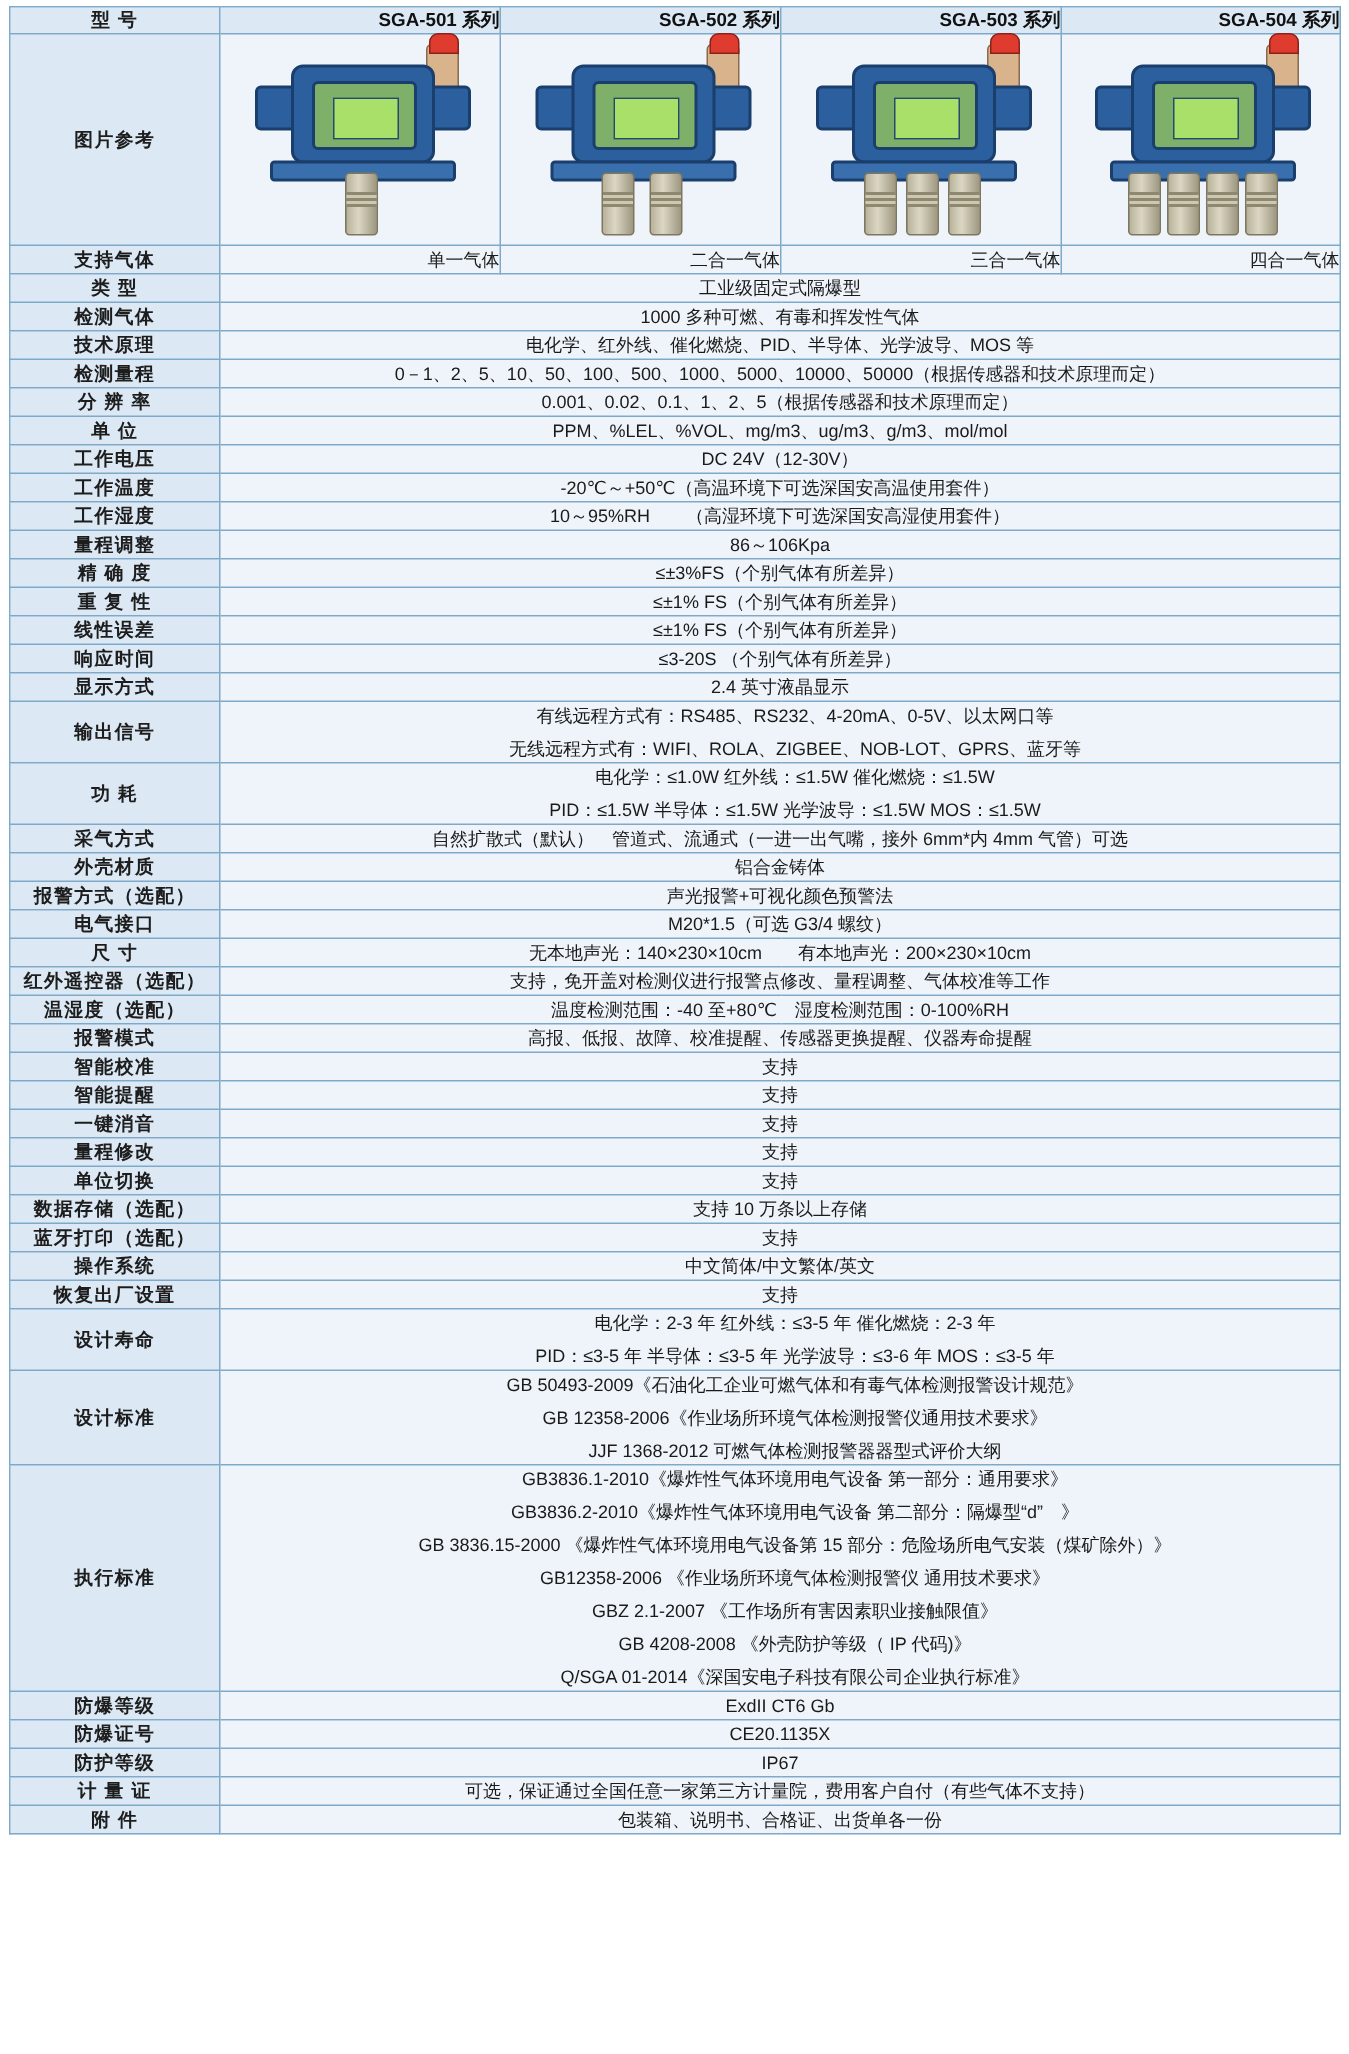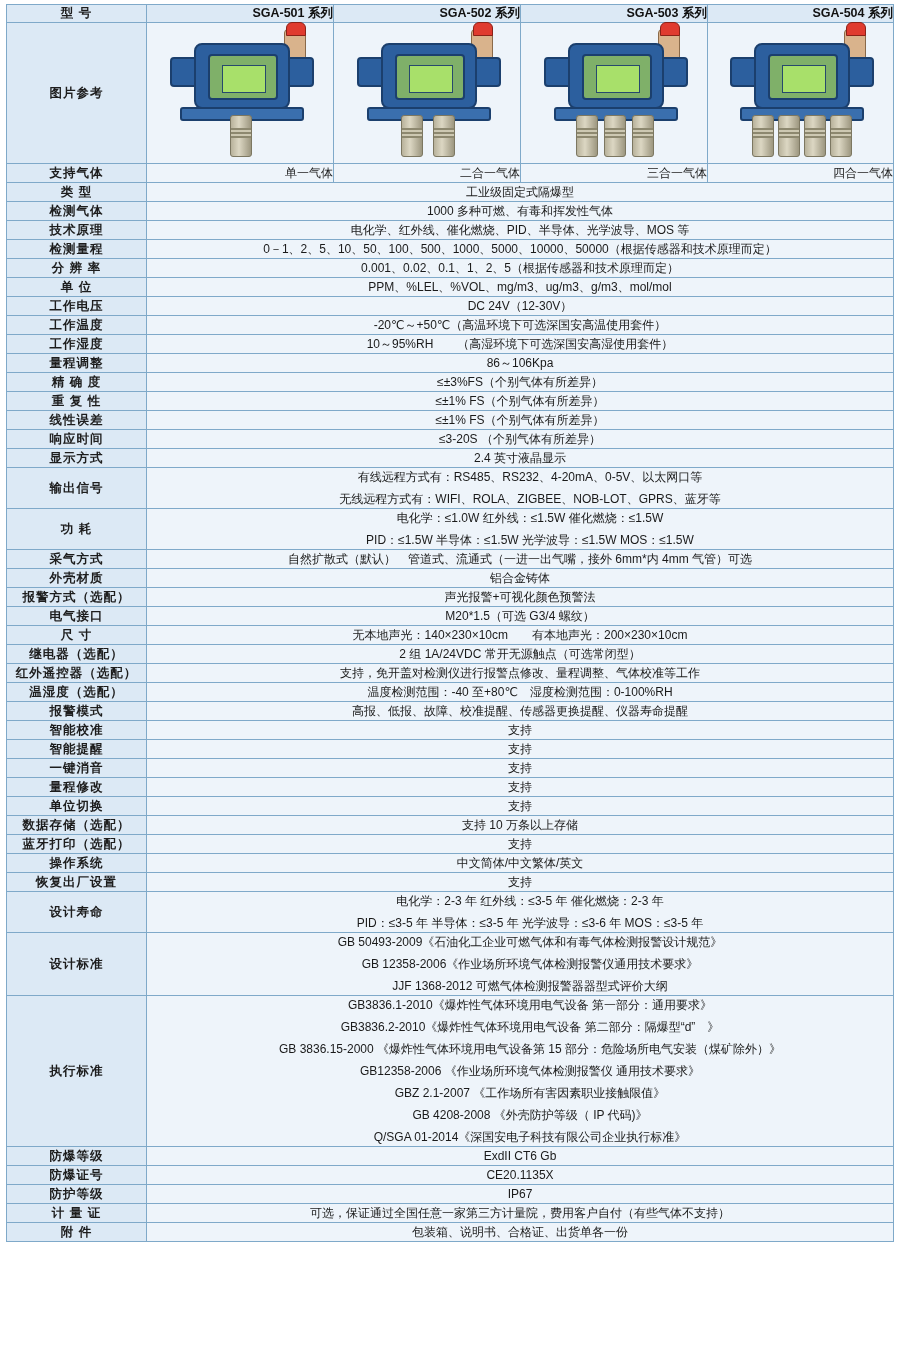--- a/index.html
+++ b/index.html
@@ -251,24 +251,20 @@
   </tr>
   <tr>
     <td class="label">电气接口</td>
     <td class="val" colspan="4">M20*1.5（可选 G3/4 螺纹）</td>
   </tr>
   <tr>
     <td class="label">尺    寸</td>
     <td class="val" colspan="4">无本地声光：140×230×10cm　　有本地声光：200×230×10cm</td>
   </tr>
   <tr>
-    <td class="label">继电器（选配）</td>
-    <td class="val" colspan="4">2 组 1A/24VDC 常开无源触点（可选常闭型）</td>
-  </tr>
-  <tr>
     <td class="label">红外遥控器（选配）</td>
     <td class="val" colspan="4">支持，免开盖对检测仪进行报警点修改、量程调整、气体校准等工作</td>
   </tr>
   <tr>
     <td class="label">温湿度（选配）</td>
     <td class="val" colspan="4">温度检测范围：-40 至+80℃　湿度检测范围：0-100%RH</td>
   </tr>
   <tr>
     <td class="label">报警模式</td>
     <td class="val" colspan="4">高报、低报、故障、校准提醒、传感器更换提醒、仪器寿命提醒</td>

